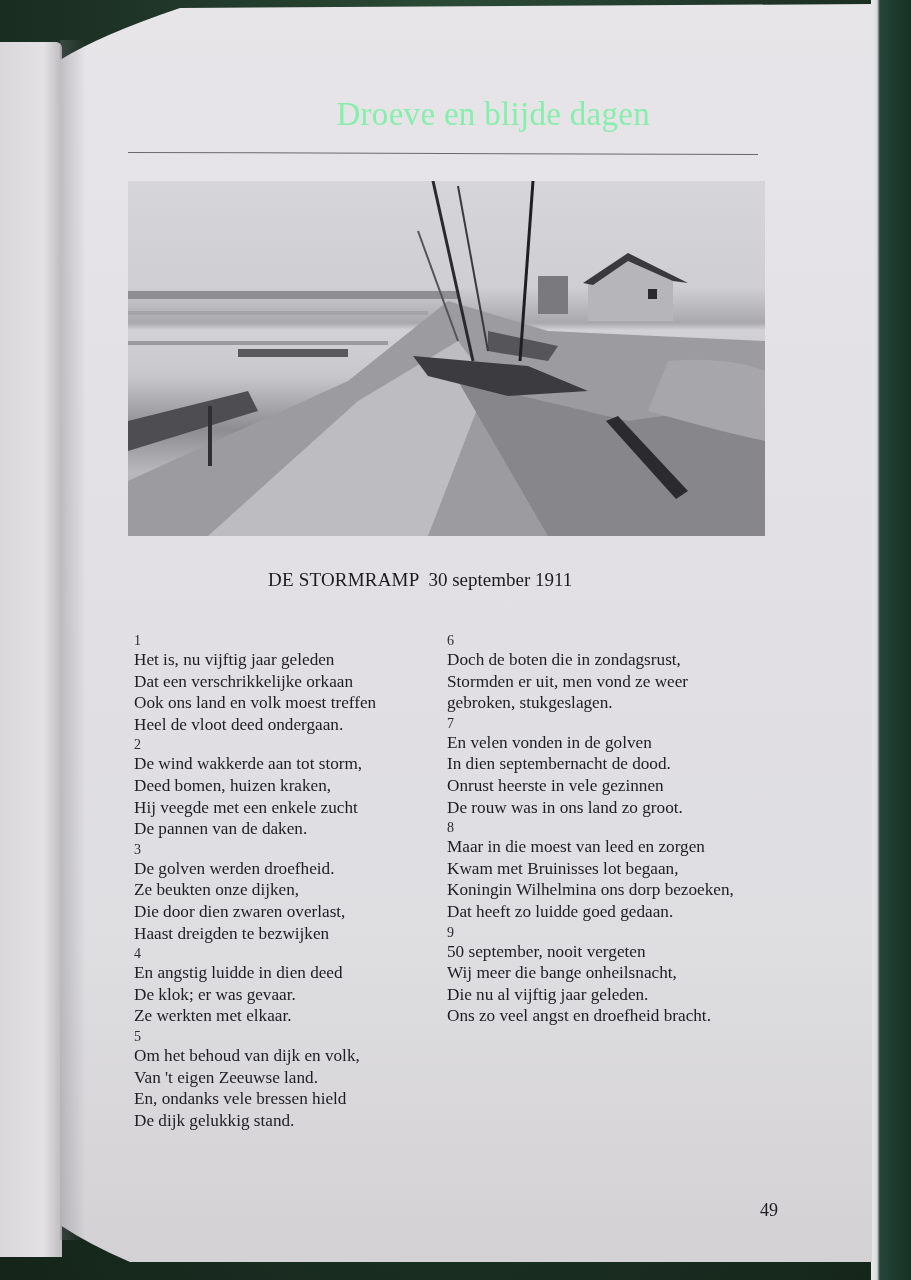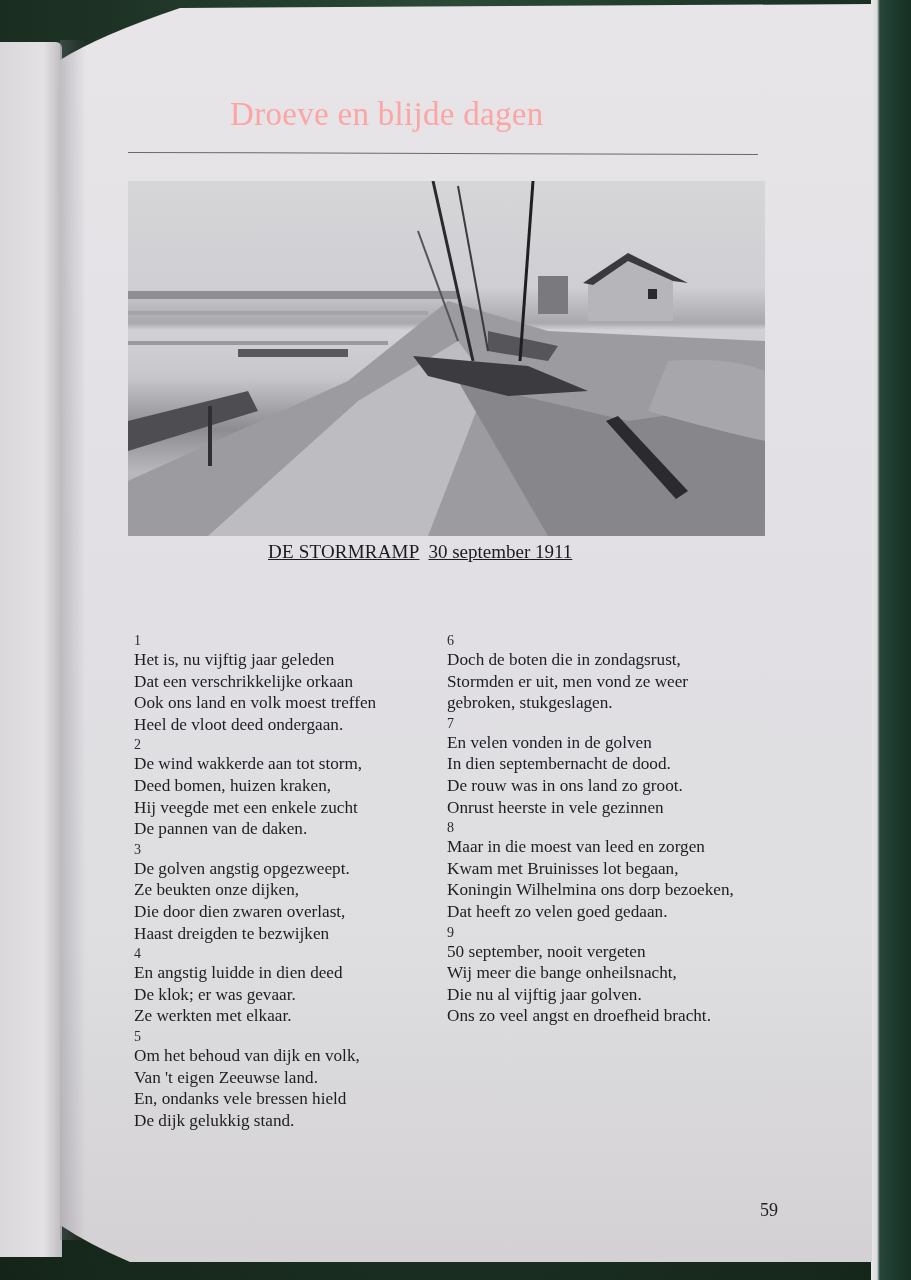--- a/index.html
+++ b/index.html
@@ -30,39 +30,38 @@
     position:absolute; left:60px; top:0px; width:812px; height:1262px;
     background:linear-gradient(180deg, #e7e5e8 0%, #e2e0e4 40%, #dedde0 75%, #d3d1d4 100%);
     clip-path: path('M 0 60 Q 40 35 120 8 L 812 4 L 812 1262 L 70 1262 Q 30 1245 0 1225 Z');
   }
   .gutter-shade {
     position:absolute; left:60px; top:40px; width:26px; height:1200px;
     background:linear-gradient(90deg, rgba(120,118,125,0.35), rgba(120,118,125,0));
     pointer-events:none;
   }
   .title {
-    position:absolute; left:230px; top:96px; width:420px; text-align:left;
-    font-size:33px; color:#fca5a5; letter-spacing:0.3px;
+    position:absolute; left:230px; top:96px; width:420px; text-align:right;
+    font-size:33px; color:#86efac; letter-spacing:0.3px;
   }
   .title-rule {
     position:absolute; left:128px; top:153px; width:630px; height:0;
     border-top:1.5px solid #6a686d;
     transform:rotate(0.2deg);
   }
   .photo {
     position:absolute; left:128px; top:181px; width:637px; height:355px;
     background:
       linear-gradient(180deg, #d6d5d8 0%, #cfced2 30%, #a9a8ad 40%, #d2d1d4 42%, #c8c7cb 55%, #8d8c91 70%, #b9b8bc 82%, #9e9da2 100%);
     overflow:hidden;
   }
   .photo svg { position:absolute; inset:0; width:100%; height:100%; }
   .subtitle {
-    position:absolute; left:268px; top:541px; font-size:19px; color:#1b1b1f;
+    position:absolute; left:268px; top:569px; font-size:19px; color:#1b1b1f;
     white-space:nowrap;
-    text-decoration:underline;
   }
   .subtitle .caps { letter-spacing:0.2px; }
   .subtitle .date { margin-left:9px; }
   .col { position:absolute; font-size:17.2px; line-height:21.6px; color:#1d1d22; }
   .col.left { left:134px; top:631px; width:310px; }
   .col.right { left:447px; top:631px; width:330px; }
   .stanza-num { display:block; font-size:14px; line-height:16px; margin-top:2px; color:#2a2a2f; }
   .line { display:block; white-space:nowrap; }
   .page-number {
     position:absolute; left:760px; top:1200px; font-size:18px; color:#1d1d22;
@@ -129,21 +128,21 @@
   </div>
   <div>
     <span class="stanza-num">2</span>
     <span class="line">De wind wakkerde aan tot storm,</span>
     <span class="line">Deed bomen, huizen kraken,</span>
     <span class="line">Hij veegde met een enkele zucht</span>
     <span class="line">De pannen van de daken.</span>
   </div>
   <div>
     <span class="stanza-num">3</span>
-    <span class="line">De golven angstig opgezweept.</span>
+    <span class="line">De golven werden droefheid.</span>
     <span class="line">Ze beukten onze dijken,</span>
     <span class="line">Die door dien zwaren overlast,</span>
     <span class="line">Haast dreigden te bezwijken</span>
   </div>
   <div>
     <span class="stanza-num">4</span>
     <span class="line">En angstig luidde in dien deed</span>
     <span class="line">De klok; er was gevaar.</span>
     <span class="line">Ze werkten met elkaar.</span>
   </div>
@@ -160,32 +159,32 @@
   <div>
     <span class="stanza-num">6</span>
     <span class="line">Doch de boten die in zondagsrust,</span>
     <span class="line">Stormden er uit, men vond ze weer</span>
     <span class="line">gebroken, stukgeslagen.</span>
   </div>
   <div>
     <span class="stanza-num">7</span>
     <span class="line">En velen vonden in de golven</span>
     <span class="line">In dien septembernacht de dood.</span>
+    <span class="line">Onrust heerste in vele gezinnen</span>
     <span class="line">De rouw was in ons land zo groot.</span>
-    <span class="line">Onrust heerste in vele gezinnen</span>
   </div>
   <div>
     <span class="stanza-num">8</span>
     <span class="line">Maar in die moest van leed en zorgen</span>
     <span class="line">Kwam met Bruinisses lot begaan,</span>
     <span class="line">Koningin Wilhelmina ons dorp bezoeken,</span>
-    <span class="line">Dat heeft zo velen goed gedaan.</span>
+    <span class="line">Dat heeft zo luidde goed gedaan.</span>
   </div>
   <div>
     <span class="stanza-num">9</span>
     <span class="line">50 september, nooit vergeten</span>
     <span class="line">Wij meer die bange onheilsnacht,</span>
-    <span class="line">Die nu al vijftig jaar golven.</span>
+    <span class="line">Die nu al vijftig jaar geleden.</span>
     <span class="line">Ons zo veel angst en droefheid bracht.</span>
   </div>
 </div>
 
-<div class="page-number">59</div>
+<div class="page-number">49</div>
 
 </body></html>

